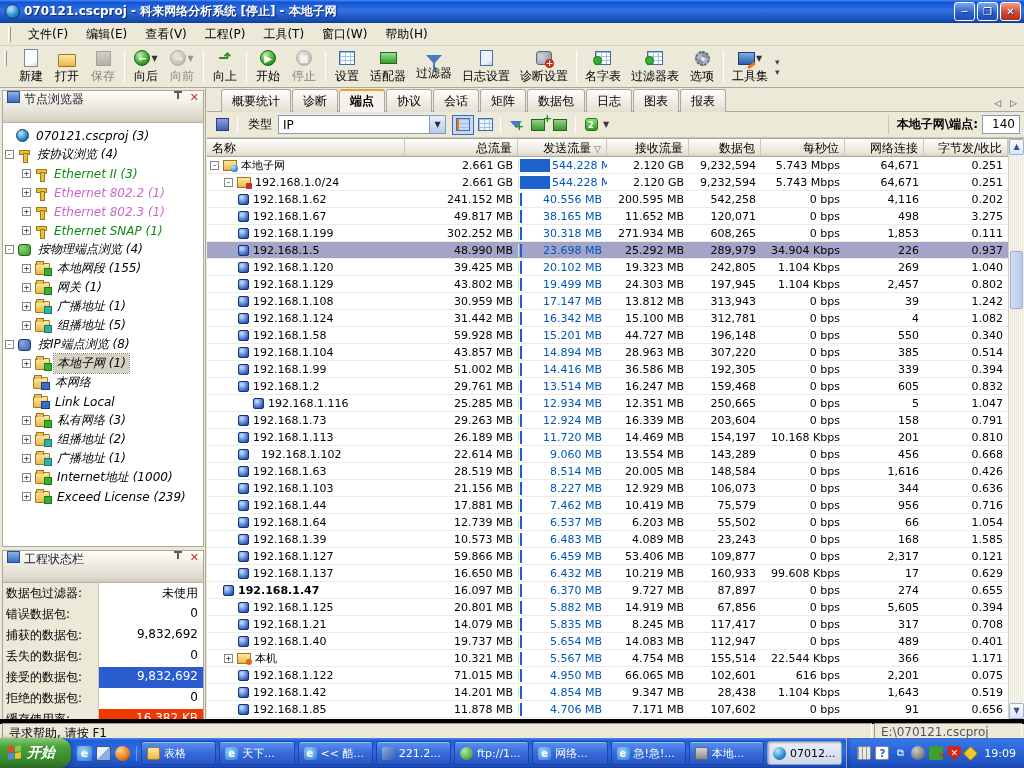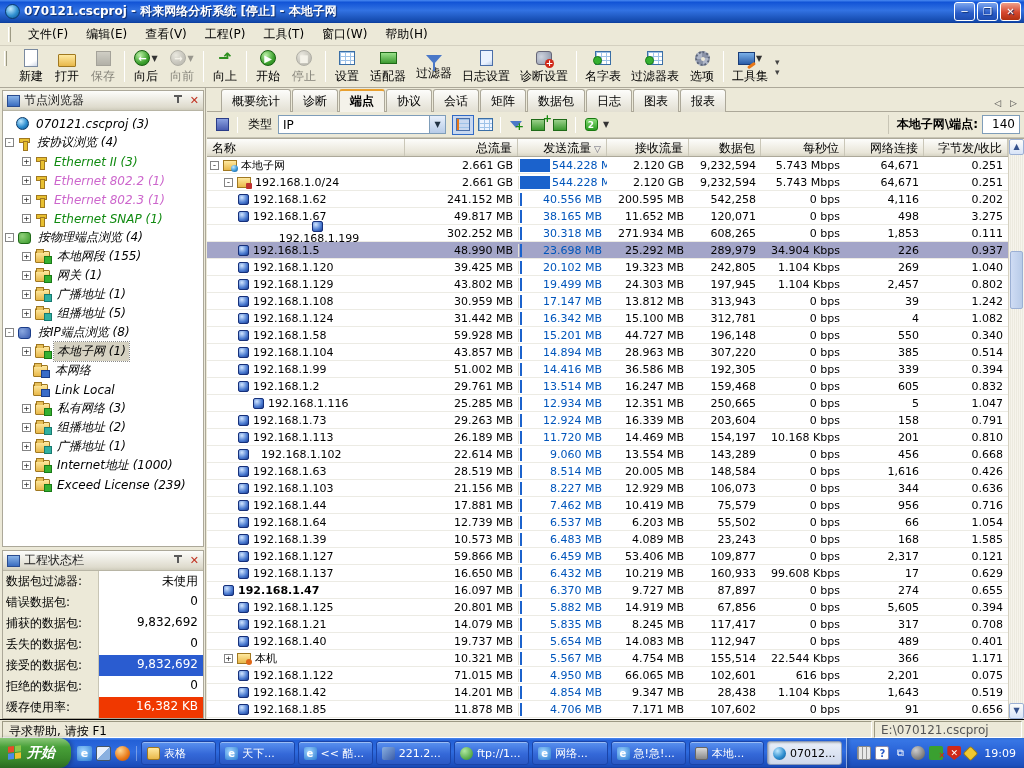--- a/index.html
+++ b/index.html
@@ -47,21 +47,21 @@
   .i-gear{width:15px;height:15px;margin:1px auto;border-radius:50%;background:conic-gradient(#8a93a8 0 25%,#aeb6c8 0 50%,#8a93a8 0 75%,#aeb6c8 0);border:2px dotted #5a6478;position:relative;}
   .i-gear::after{content:"";position:absolute;left:4px;top:4px;width:4px;height:4px;border-radius:50%;background:#ece9d8;}
   .i-tool{width:17px;height:13px;margin:2px auto;background:linear-gradient(180deg,#7ab0e8,#2a5ca8);border:1px solid #1a3c78;position:relative;}
   .i-tool::after{content:"";position:absolute;right:-2px;bottom:-3px;width:9px;height:3px;background:#e87818;transform:rotate(-35deg);border-radius:2px;}
   .chev{align-self:center;margin-left:2px;color:#444;font-size:9px;}
 
   
   .main { flex:1; display:flex; background:#ece9d8; min-height:0; }
   .left { width:206px; display:flex; flex-direction:column; border-right:1px solid #aca899; }
   .panel { border:1px solid #aca899; background:#fff; display:flex; flex-direction:column; margin:2px 1px 0 2px; min-height:0; }
-  .panel-title { height:20px; background:linear-gradient(180deg,#fdfdfb,#dedbcd 85%,#cfccbc); border-bottom:1px solid #b8b5a5; display:flex; align-items:center; padding:0 4px; flex:0 0 auto; }
+  .panel-title { height:32px; background:linear-gradient(180deg,#fdfdfb,#dedbcd 85%,#cfccbc); border-bottom:1px solid #b8b5a5; display:flex; padding:0 4px; flex:0 0 auto; }
   .panel-title .pt-icon { width:13px; height:12px; background:linear-gradient(180deg,#8ab4e8,#3a6cc0); border:1px solid #2a4c90; margin-right:4px; }
   .panel-title .pt-text { flex:1; font-size:12px; color:#222; }
   .pin { width:12px; height:12px; position:relative; margin-right:6px; }
   .pin::before{content:"";position:absolute;left:5px;top:1px;width:2px;height:7px;background:#5a5a5a;}
   .pin::after{content:"";position:absolute;left:2px;top:0;width:8px;height:2px;background:#5a5a5a;}
   .px { color:#c03020; font-weight:bold; font-size:11px; }
 
   .tree { flex:1; overflow:hidden; padding:3px 0 0 2px; background:#fff; font-size:12px;font-style:italic; }
   .trow { height:19px; display:flex; align-items:center; white-space:nowrap; }
   .expander { width:9px; height:9px; border:1px solid #848484; background:#fff; font-size:9px; line-height:7px; text-align:center; color:#333; margin-right:4px; flex:0 0 auto; font-family:"DejaVu Sans Mono",monospace; }
@@ -134,21 +134,21 @@
   .fo-ico.globe::after{content:"";position:absolute;right:-2px;bottom:-2px;width:7px;height:7px;border-radius:50%;background:radial-gradient(circle at 35% 30%,#bfe8ff,#2f8fd0 60%,#0b4f8c);}
   .fo-ico.net::after{content:"";position:absolute;right:-2px;bottom:-2px;width:6px;height:6px;background:#c03030;border-radius:1px;}
   .fo-ico.local::after{content:"";position:absolute;right:-2px;bottom:-2px;width:6px;height:6px;background:#e06818;border-radius:50%;}
 
   .vscroll { width:16px; background:#f0eee4; border-left:1px solid #d4d0c0; display:flex; flex-direction:column; flex:0 0 auto; }
   .varrow { height:16px; background:linear-gradient(180deg,#fdfdfb,#d8e4f8); border:1px solid #9cb0d4; border-radius:2px; font-size:8px; color:#35528c; text-align:center; line-height:14px; }
   .vtrack { flex:1; position:relative; background:repeating-linear-gradient(90deg,#f6f4ec 0 1px,#eceadf 1px 2px); }
   .vthumb { position:absolute; left:1px; right:1px; top:96px; height:58px; background:linear-gradient(90deg,#cfdcf4,#b8cbe8); border:1px solid #9cb0d4; border-radius:2px; }
 
   
-  .statusbar { height:19px; background:#ece9d8; border-top:1px solid #000000; display:flex; align-items:center; font-size:12px; }
+  .statusbar { height:19px; background:#ece9d8; border-top:5px solid #000000; display:flex; align-items:center; font-size:12px; }
   .sb-left { flex:1; border:1px solid; border-color:#9d9a84 #fff #fff #9d9a84; height:17px; margin:0 2px; padding:1px 6px; }
   .sb-right { width:148px; border:1px solid; border-color:#9d9a84 #fff #fff #9d9a84; height:17px; margin-right:2px; padding:1px 6px; color:#555; white-space:nowrap; overflow:hidden; }
 
   
   .taskbar { height:30px; background:linear-gradient(180deg,#4a8af2 0%,#2360d6 8%,#2f6ce0 45%,#1a4bb8 95%,#123a9a 100%); display:flex; align-items:center; }
   .startbtn { height:30px; padding:0 16px 0 8px; border-radius:0 12px 12px 0; background:linear-gradient(180deg,#8cc87a 0%,#48a038 30%,#3a8a2c 70%,#2a6a20 100%); color:#fff; font-weight:bold; font-style:italic; font-size:14px; display:flex; align-items:center; gap:5px; box-shadow:2px 0 4px rgba(0,0,0,.3); }
   .flag { width:14px; height:14px; display:grid; grid-template-columns:6px 6px; grid-template-rows:6px 6px; gap:1px; transform:skewY(-6deg); }
   .flag i:nth-child(1){background:#e84a2a;} .flag i:nth-child(2){background:#8ac84a;} .flag i:nth-child(3){background:#4a8ae8;} .flag i:nth-child(4){background:#f0c030;}
   .ql { display:flex; align-items:center; gap:4px; padding:0 6px; border-right:1px solid rgba(255,255,255,.35); margin-right:4px; }
   .qlico { width:15px; height:15px; border-radius:2px; }
@@ -601,21 +601,21 @@
                   <div class="bar" style="width: 2px;"></div>
                   <span class="sv2">38.165 MB</span>
                 </div>
                 <div class="gc r">11.652 MB</div>
                 <div class="gc r">120,071</div>
                 <div class="gc r">0 bps</div>
                 <div class="gc r">498</div>
                 <div class="gc r">3.275</div>
               </div>
               <div class="grow">
-                <div class="gc name" style="padding-left: 31px; flex-direction: column;">
+                <div class="gc name" style="padding-left: 31px;">
                   <div class="h-ico"></div>
                   <span>192.168.1.199</span>
                 </div>
                 <div class="gc r">302.252 MB</div>
                 <div class="gc sent">
                   <div class="bar" style="width: 2px;"></div>
                   <span class="sv2">30.318 MB</span>
                 </div>
                 <div class="gc r">271.934 MB</div>
                 <div class="gc r">608,265</div>

